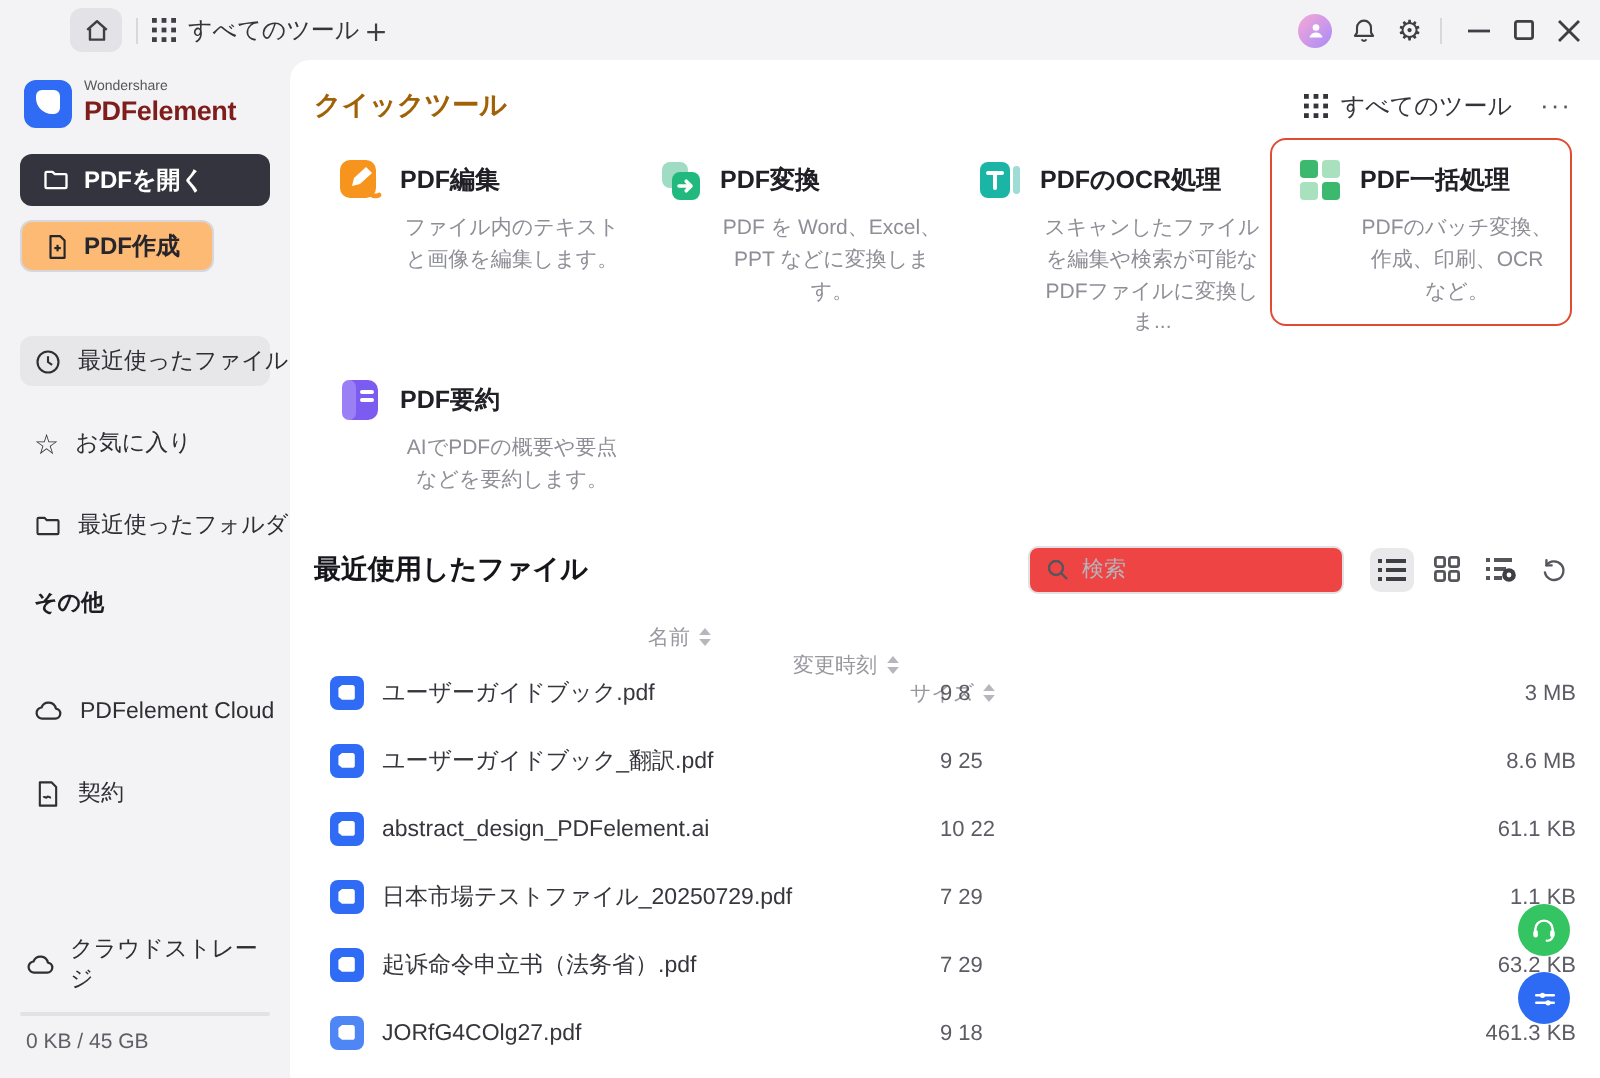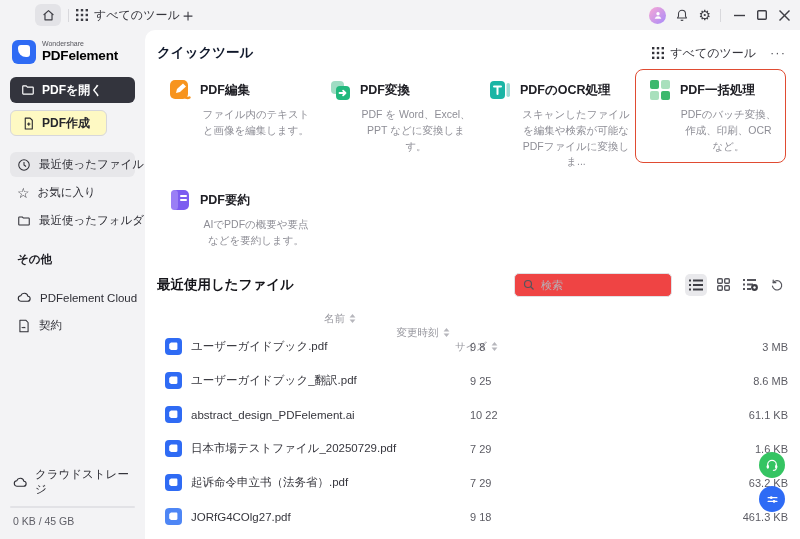--- a/index.html
+++ b/index.html
@@ -27,38 +27,38 @@
   .sidebar { width:145px; padding:8px 10px 12px 10px; display:flex; flex-direction:column; flex-shrink:0; }
   .main { flex:1; background:#fff; border-top-left-radius:10px; padding:12px 10px 0 10px; position:relative; }
 
   
   .brand { display:flex; align-items:flex-start; gap:6px; margin:2px 0 13px 2px; }
   .brand-mark { width:24px; height:24px; background:#2f6bf4; border-radius:6px; position:relative; flex-shrink:0; }
   .brand-mark::after { content:""; position:absolute; left:6px; top:5px; width:12px; height:12px;
     background:#fff; border-radius:3px 3px 3px 8px; }
   .brand-text { line-height:1; }
   .brand-top { font-size:7px; color:#55555c; margin-bottom:2px; }
-  .brand-bottom { font-size:13.5px; font-weight:bold; color:#000000; letter-spacing:-0.2px; }
+  .brand-bottom { font-size:13.5px; font-weight:bold; color:#7f1d1d; letter-spacing:-0.2px; }
   .btn { height:26px; border-radius:6px; display:flex; align-items:center; gap:7px; padding:0 11px;
     font-size:12px; font-weight:bold; cursor:pointer; }
   .btn-dark { background:#33343d; color:#fff; margin-bottom:7px; }
-  .btn-light { background:#fef9c3; border:1px solid #d7d7db; color:#26262c; width:97px; }
+  .btn-light { background:#fdba74; border:1px solid #d7d7db; color:#26262c; width:97px; }
   .nav { margin-top:16px; }
   .nav-item { display:flex; align-items:center; gap:8px; height:25px; padding:0 7px; border-radius:6px;
-    font-size:11.5px; color:#2e2e35; margin-bottom:3px; cursor:pointer; white-space:nowrap; }
+    font-size:11.5px; color:#2e2e35; margin-bottom:3px; cursor:pointer; white-space:nowrap;margin-top:16px; }
   .nav-item.active { background:#e7e7ea; }
   .other-header { font-size:11.5px; font-weight:bold; color:#1d1d23; margin:16px 0 18px 7px; }
   .storage { margin-top:auto; }
   .storage-row { display:flex; align-items:center; gap:7px; font-size:11.5px; color:#2e2e35; padding:0 3px; }
   .storage-bar { height:2px; background:#e2e2e6; border-radius:2px; margin:9px 0 7px 0; }
   .storage-usage { font-size:10.5px; color:#5e5e66; padding-left:3px; }
 
   
   .qt-header { display:flex; align-items:center; padding:2px 4px 0 2px; }
-  .qt-title { font-size:13.5px; font-weight:bold; color:#0f172a; }
+  .qt-title { font-size:13.5px; font-weight:bold; color:#a16207; }
   .qt-right { margin-left:auto; display:flex; align-items:center; gap:14px; }
   .qt-alltools { display:flex; align-items:center; gap:6px; font-size:12px; color:#34343b; cursor:pointer; }
   .more-dots { font-size:13px; color:#55555c; letter-spacing:1px; cursor:pointer; line-height:8px; }
   .tools-grid { display:grid; grid-template-columns:160px 160px 160px auto; margin:14px 0 0 13px; }
   .tool { padding:2px 16px 10px 0; cursor:pointer;text-align:center; }
   .tool.highlighted { border:1.5px solid #e04b32; border-radius:8px; margin-left:-13px;
     padding:8px 8px 8px 12px; align-self:start; margin-top:-7px; margin-right:4px; }
   .tool-head { display:flex; align-items:center; gap:8px; font-size:12.5px; font-weight:bold; color:#202026; }
   .tool-icon { width:24px; height:24px; flex-shrink:0; }
   .tool-desc { font-size:10.5px; color:#8e8e96; line-height:1.5; margin:5px 0 0 32px; }
@@ -485,21 +485,21 @@
         <div class="col-name">
           <span class="file-ic">
               <svg width="17" height="17" viewBox="0 0 17 17">
                 <rect width="17" height="17" rx="4" fill="#2f6bf4"></rect>
                 <path d="M6 4.5h5.2c.7 0 1.2.5 1.2 1.2v5c0 .7-.5 1.2-1.2 1.2H6L4.2 10.4V6z" fill="#fff"></path>
               </svg>
             </span>
           <span>日本市場テストファイル_20250729.pdf</span>
         </div>
         <div class="col-time">7 29</div>
-        <div class="col-size">1.6 KB</div>
+        <div class="col-size">1.1 KB</div>
       </div>
 
       <div class="trow">
         <div class="col-name">
           <span class="file-ic">
               <svg width="17" height="17" viewBox="0 0 17 17">
                 <rect width="17" height="17" rx="4" fill="#2f6bf4"></rect>
                 <path d="M6 4.5h5.2c.7 0 1.2.5 1.2 1.2v5c0 .7-.5 1.2-1.2 1.2H6L4.2 10.4V6z" fill="#fff"></path>
               </svg>
             </span>

